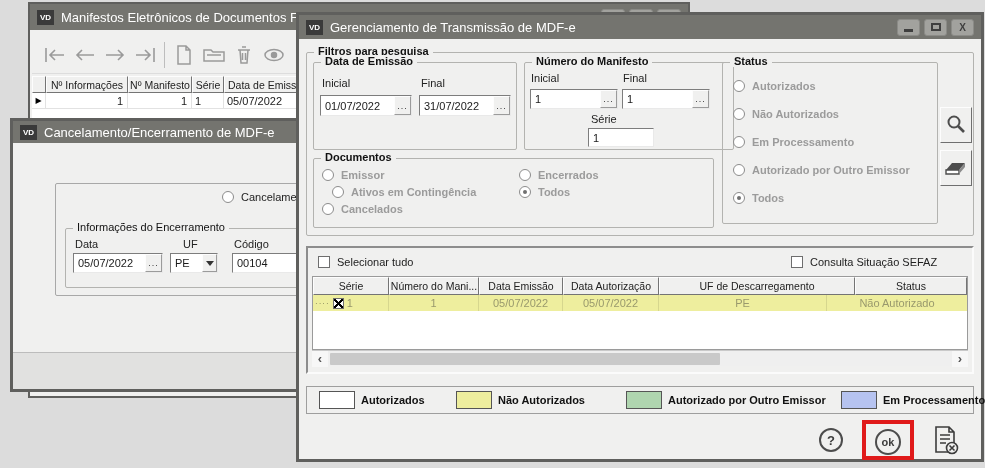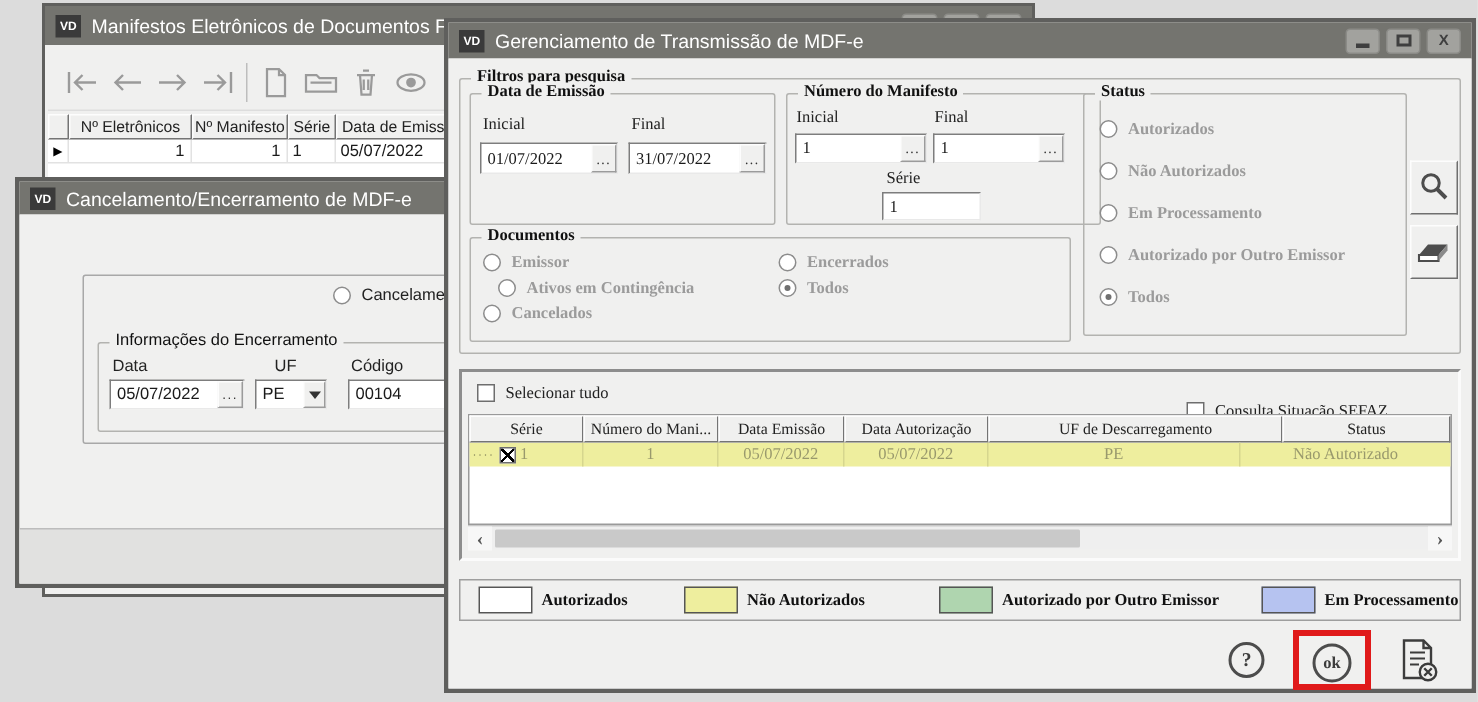--- a/index.html
+++ b/index.html
@@ -132,21 +132,21 @@
           <svg width="24" height="18" viewBox="0 0 24 18" fill="none" stroke="#9a9a9a" stroke-width="1.5">
               <ellipse cx="12" cy="9" rx="9" ry="5.5"></ellipse>
               <circle cx="12" cy="9" r="2.5" fill="#9a9a9a"></circle>
             </svg>
         </span>
       </div>
 
       <div style="position:absolute; left:2px; top:46px; right:2px; height:90px; background:#ffffff;">
         <div class="g-row" style="height:17px;">
           <div class="raisedcell" style="width:14px;"></div>
-          <div class="raisedcell" style="width:82px;">Nº Eletrônicos</div>
+          <div class="raisedcell" style="width:82px;">Nº Informações</div>
           <div class="raisedcell" style="width:64px;">Nº Manifesto</div>
           <div class="raisedcell" style="width:32px;">Série</div>
           <div class="raisedcell" style="width:110px; justify-content:flex-start; padding-left:3px;">Data de Emissão</div>
           <div class="raisedcell" style="flex:1;"></div>
         </div>
         <div class="g-row" style="height:16px; border-bottom:1px solid #e2e2e2;">
           <div class="g-cell" style="width:14px; border-right-color:#e2e2e2; font-size:8px; color:#000;">▶</div>
           <div class="g-cell" style="width:82px; justify-content:flex-end; padding-right:4px; border-right-color:#e2e2e2;">1</div>
           <div class="g-cell" style="width:64px; justify-content:flex-end; padding-right:4px; border-right-color:#e2e2e2;">1</div>
           <div class="g-cell" style="width:32px; justify-content:flex-start; padding-left:3px; border-right-color:#e2e2e2;">1</div>
@@ -204,21 +204,21 @@
         <span class="winbtn">
             <span class="glyph-min"></span>
           </span>
         <span class="winbtn">
             <span class="glyph-max"></span>
           </span>
         <span class="winbtn">X</span>
       </span>
     </div>
 
-    <div style="position:absolute; left:0; top:24px; right:0; bottom:0; background:#f0f0ef;font-family:Liberation Serif, serif;">
+    <div style="position:absolute; left:0; top:24px; right:0; bottom:0; background:#f0f0ef;">
 
       <div class="groupbox" style="left:7px; top:13px; width:668px; height:184px;">
         <span class="gb-label">Filtros para pesquisa</span>
       </div>
 
       <div class="groupbox" style="left:14px; top:23px; width:204px; height:88px;">
         <span class="gb-label">Data de Emissão</span>
         <span class="lbl" style="left:8px; top:14px;">Inicial</span>
         <div class="inputbox" style="left:6px; top:32px; width:92px; height:21px;">
           <span class="val">01/07/2022</span>
@@ -309,21 +309,21 @@
             <path d="M3 12 H16 V16 H3 Z" fill="#ffffff" stroke="#4d4d4d" stroke-width="1.4"></path>
             <path d="M16 12 L22 5 V9 L16 16 Z" fill="#8a8a8a"></path>
           </svg>
       </div>
 
       <div class="sunken2" style="position:absolute; left:7px; top:207px; width:668px; height:128px; background:#f0f0ef;">
         <div class="chk-row" style="left:10px; top:8px;">
           <span class="checkbox"></span>
           <span class="lbl" style="position:static;">Selecionar tudo</span>
         </div>
-        <div class="chk-row" style="left:483px; top:20px;">
+        <div class="chk-row" style="left:483px; top:8px;">
           <span class="checkbox"></span>
           <span class="lbl" style="position:static;">Consulta Situação SEFAZ</span>
         </div>
 
         <div style="position:absolute; left:4px; top:28px; width:656px; height:74px; background:#ffffff; border:1px solid #9a9a9a;">
           <div class="g-row" style="height:18px;">
             <div class="raisedcell" style="width:76px;">Série</div>
             <div class="raisedcell" style="width:90px;">Número do Mani...</div>
             <div class="raisedcell" style="width:84px;">Data Emissão</div>
             <div class="raisedcell" style="width:96px;">Data Autorização</div>

